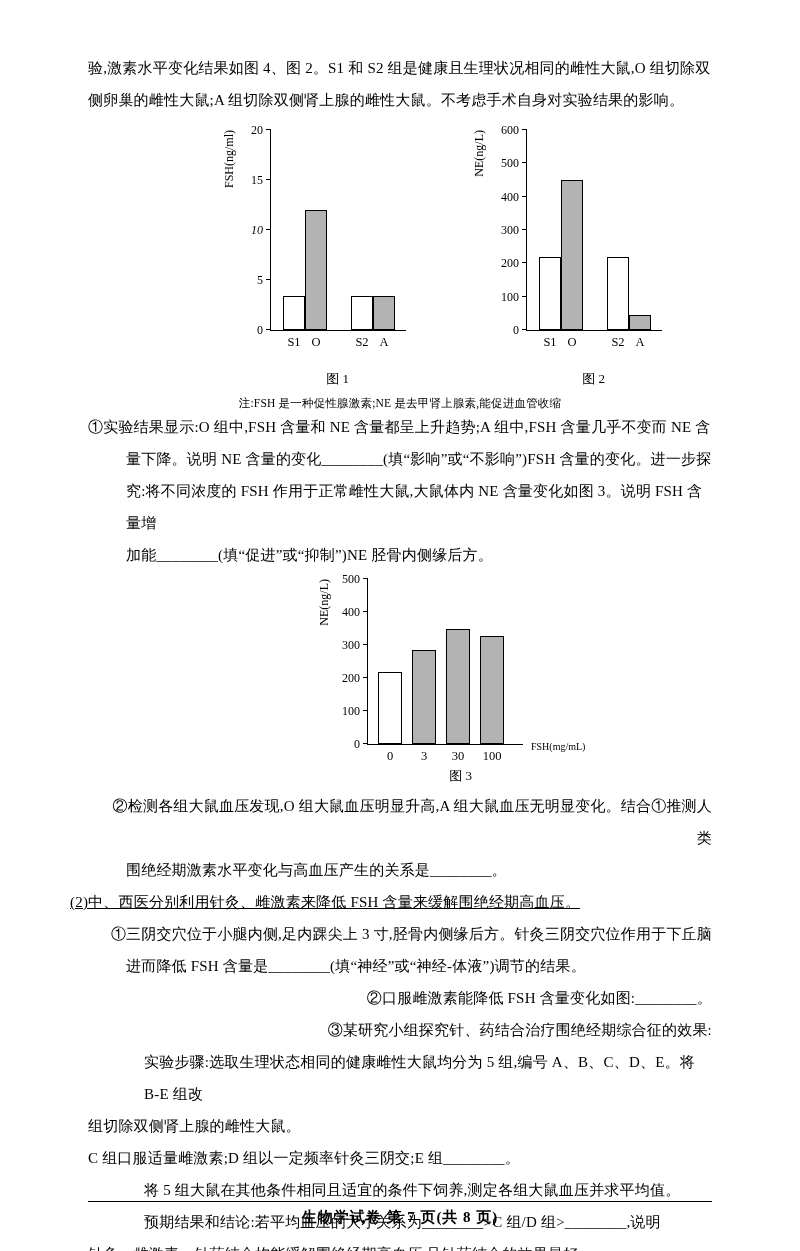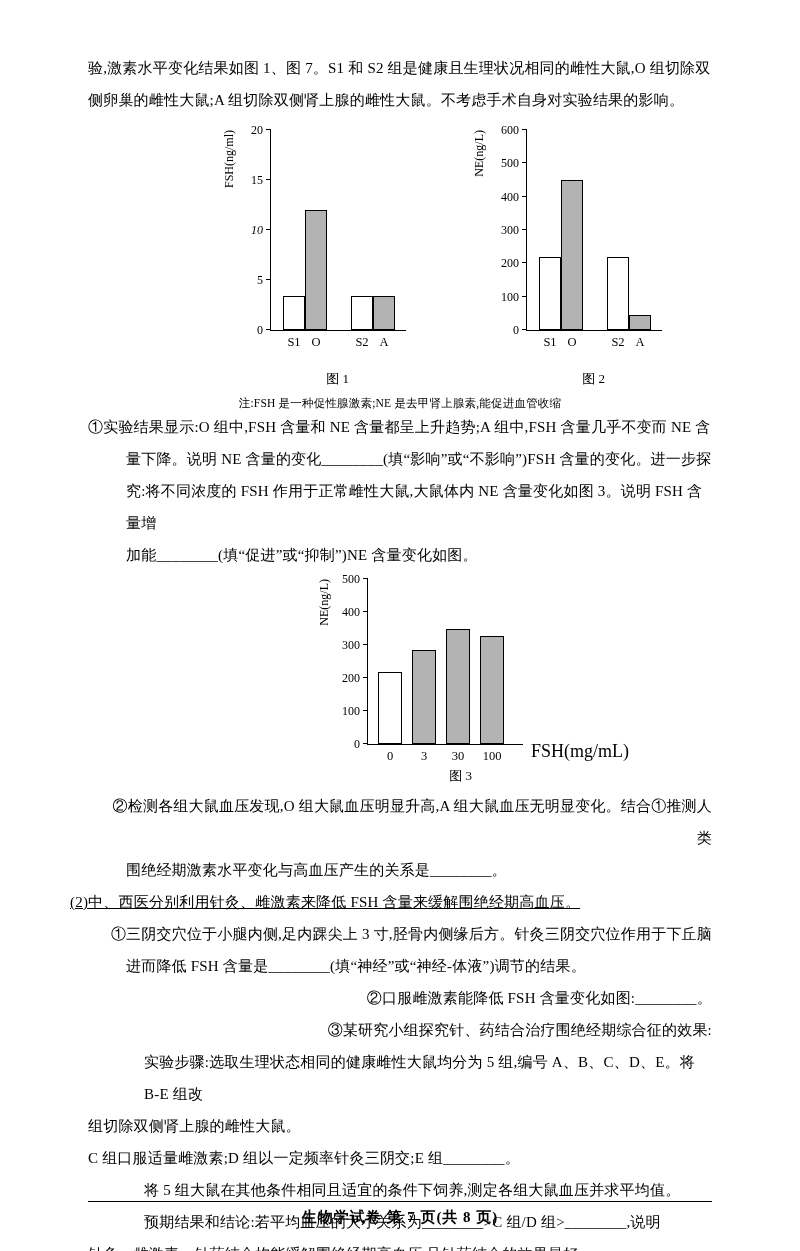--- a/index.html
+++ b/index.html
@@ -91,21 +91,21 @@
     margin-top:4px;
     letter-spacing:0.2px;
   }
   .chart3-wrap{
     position:relative;
     height:215px;
     margin-top:4px;
   }
   .xunit{
     position:absolute;
-    font-size:18px;
+    font-size:10px;
     white-space:nowrap;
     text-align:center;
   }
   .footer{
     position:absolute;
     left:0;right:0;
     bottom:24px;
     text-align:center;
     font-size:15px;
     font-weight:bold;
@@ -117,21 +117,21 @@
     border-top:1px solid #000;
     height:0;
   }
 </style>
 </head>
 <body>
 
 <div class="page">
   <div class="content">
 
-    <p class="line">验,激素水平变化结果如图 1、图 7。S1 和 S2 组是健康且生理状况相同的雌性大鼠,O 组切除双</p>
+    <p class="line">验,激素水平变化结果如图 4、图 2。S1 和 S2 组是健康且生理状况相同的雌性大鼠,O 组切除双</p>
     <p class="line">侧卵巢的雌性大鼠;A 组切除双侧肾上腺的雌性大鼠。不考虑手术自身对实验结果的影响。</p>
 
     <div class="charts-row">
 
       <div class="chart-box" style="left:120px;top:0;width:230px;height:260px;">
         <div class="axis-label" style="left:14px;top:8px;">FSH(ng/ml)</div>
         <div class="plot" style="left:62px;top:8px;width:135px;height:200px;">
 
           <div class="tick" style="bottom:0px;"></div>
           <div class="tick-label" style="bottom:0px;transform:translateY(50%);">0</div>
@@ -188,21 +188,21 @@
         <div class="fig-caption" style="left:68px;top:248px;width:135px;">图 2</div>
       </div>
 
     </div>
 
     <p class="note">注:FSH 是一种促性腺激素;NE 是去甲肾上腺素,能促进血管收缩</p>
 
     <p class="line">①实验结果显示:O 组中,FSH 含量和 NE 含量都呈上升趋势;A 组中,FSH 含量几乎不变而 NE 含</p>
     <p class="line hang2">量下降。说明 NE 含量的变化________(填“影响”或“不影响”)FSH 含量的变化。进一步探</p>
     <p class="line hang2">究:将不同浓度的 FSH 作用于正常雌性大鼠,大鼠体内 NE 含量变化如图 3。说明 FSH 含量增</p>
-    <p class="line hang2">加能________(填“促进”或“抑制”)NE 含量变化如图。</p>
+    <p class="line hang2">加能________(填“促进”或“抑制”)NE 胫骨内侧缘后方。</p>
 
     <div class="chart3-wrap">
       <div class="chart-box" style="left:215px;top:0;width:320px;height:210px;">
         <div class="axis-label" style="left:14px;top:4px;">NE(ng/L)</div>
         <div class="plot" style="left:64px;top:4px;width:155px;height:165px;">
           <div class="tick" style="bottom:0px;"></div>
           <div class="tick-label" style="bottom:0px;transform:translateY(50%);">0</div>
           <div class="tick" style="bottom:33px;"></div>
           <div class="tick-label" style="bottom:33px;transform:translateY(50%);">100</div>
           <div class="tick" style="bottom:66px;"></div>

